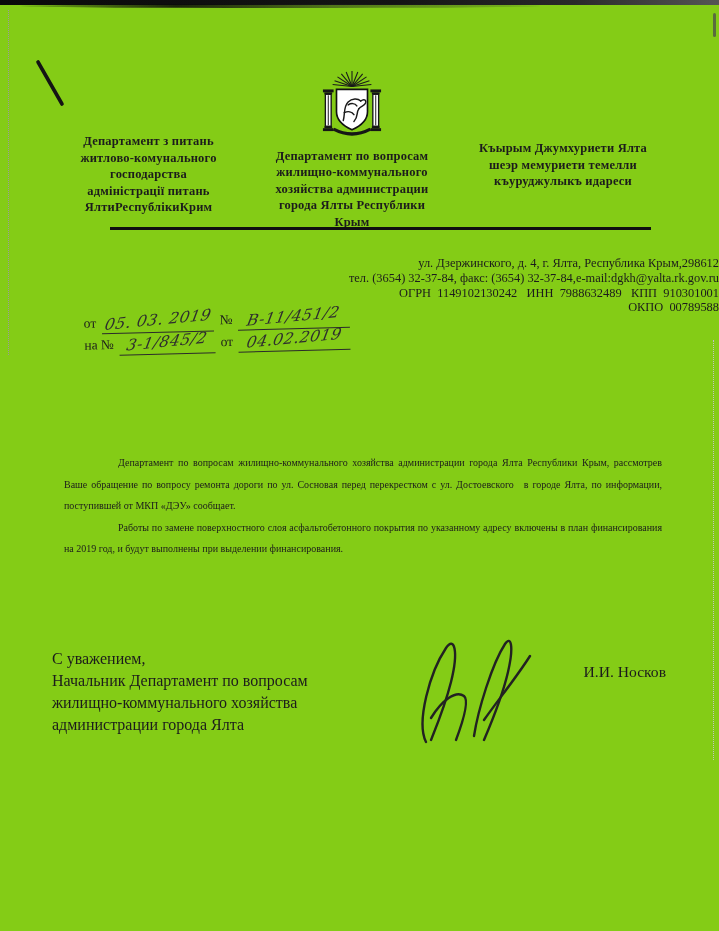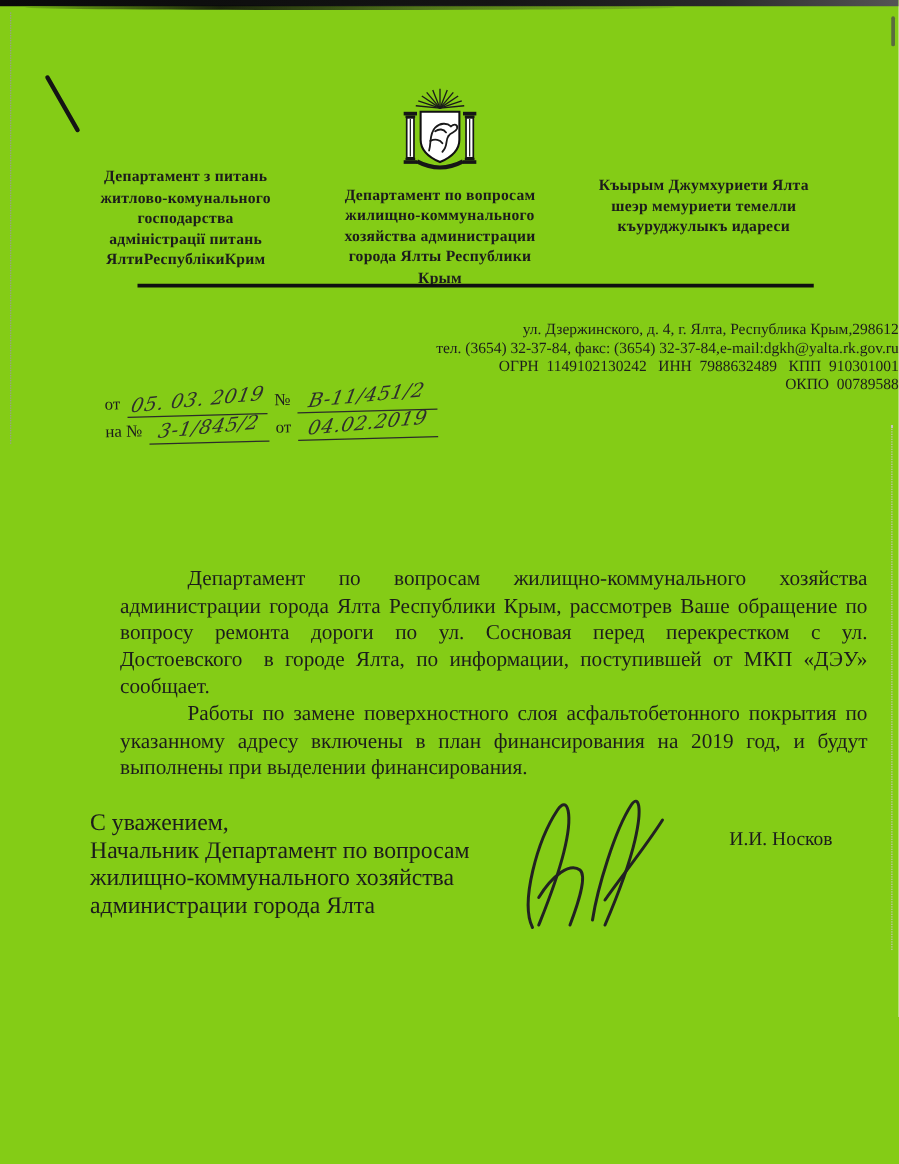--- a/index.html
+++ b/index.html
@@ -72,27 +72,27 @@
     display:inline-block;
     font-family:"DejaVu Serif", serif;font-style:italic;
     font-size:15.5px;color:#2e2e2e;
     transform:skewX(-16deg) rotate(-4deg);
     letter-spacing:.5px;
     position:relative;top:-1px;
   }
   
   .body-text{
     position:absolute;top:452px;left:64px;width:598px;
-    font-size:17px;line-height:21.6px;text-align:justify;margin-left:32px;
+    font-size:10px;line-height:21.6px;text-align:justify;
   }
   .body-text p{margin:0;text-indent:54px;}
   
   .signoff{
-    position:absolute;top:648px;left:72px;width:330px;
-    font-size:19px;line-height:22px;
+    position:absolute;top:648px;left:52px;width:330px;
+    font-size:16px;line-height:22px;
   }
   .signer-name{
     position:absolute;top:663px;right:53px;
     font-size:15.6px;
   }
   .sig-scribble{position:absolute;top:638px;left:412px;}
 </style>
 </head>
 <body>
 

